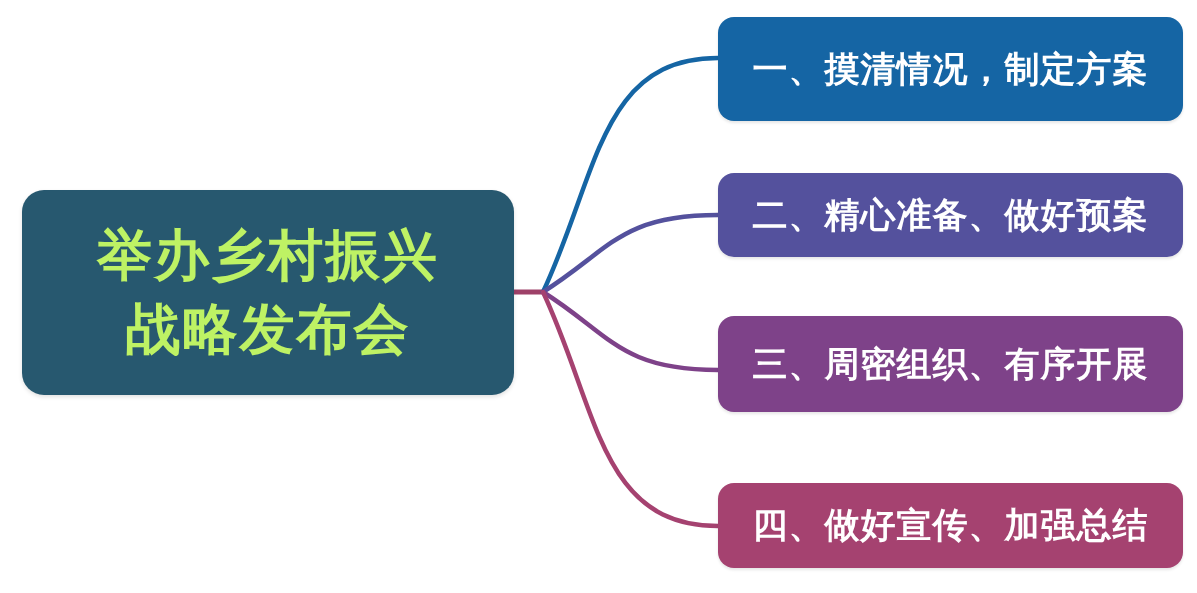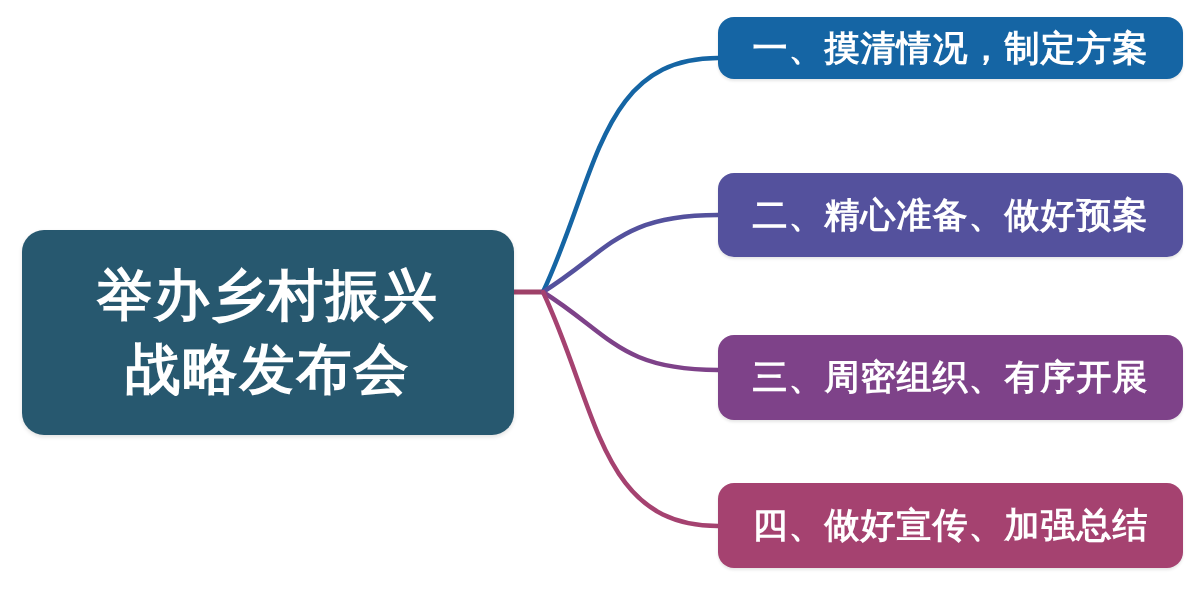--- a/index.html
+++ b/index.html
@@ -54,39 +54,39 @@
     color: #ffffff;
     display: flex;
     justify-content: center;
     align-items: center;
     font-size: 35px;
     font-weight: bold;
     letter-spacing: 1px;
     white-space: nowrap;
     box-shadow: 0 2px 3px rgba(0,0,0,0.10);
   }
-  .branch-1 { top: 17px;  height: 62px; }
+  .branch-1 { top: 17px;  height: 104px; }
   .branch-2 { top: 173px; height: 84px; }
-  .branch-3 { top: 335px; height: 85px; }
+  .branch-3 { top: 316px; height: 96px; }
   .branch-4 { top: 483px; height: 85px; border-radius: 16px; }
 </style>
 </head>
 <body>
 
 <div class="canvas" style="background: rgb(255, 255, 255);">
 
   <svg class="connectors" viewBox="0 0 1197 593" xmlns="http://www.w3.org/2000/svg">
     <path class="stub" d="M 514 292 L 543 292" style="stroke: rgb(158, 65, 104);"></path>
     <path d="M 543 292 C 598 175, 600 58, 718 58" style="stroke: rgb(21, 101, 164);"></path>
     <path d="M 543 292 C 610 250, 620 215, 718 215" style="stroke: rgb(84, 81, 157);"></path>
     <path d="M 543 292 C 610 334, 620 370, 718 370" style="stroke: rgb(126, 66, 137);"></path>
     <path d="M 543 292 C 598 409, 600 526, 718 526" style="stroke: rgb(165, 66, 112);"></path>
   </svg>
 
-  <div class="root-node" style="background: rgb(39, 88, 111); color: #ffffff; margin-top: 40px;">
+  <div class="root-node" style="background: rgb(39, 88, 111); color: #bef264;">
     <div>举办乡村振兴</div>
     <div>战略发布会</div>
   </div>
 
   <div class="branch-node branch-1" style="background: rgb(21, 101, 164);">
     <span>一、摸清情况，制定方案</span>
   </div>
 
   <div class="branch-node branch-2" style="background: rgb(84, 81, 157); text-align: right;">
     <span>二、精心准备、做好预案</span>

